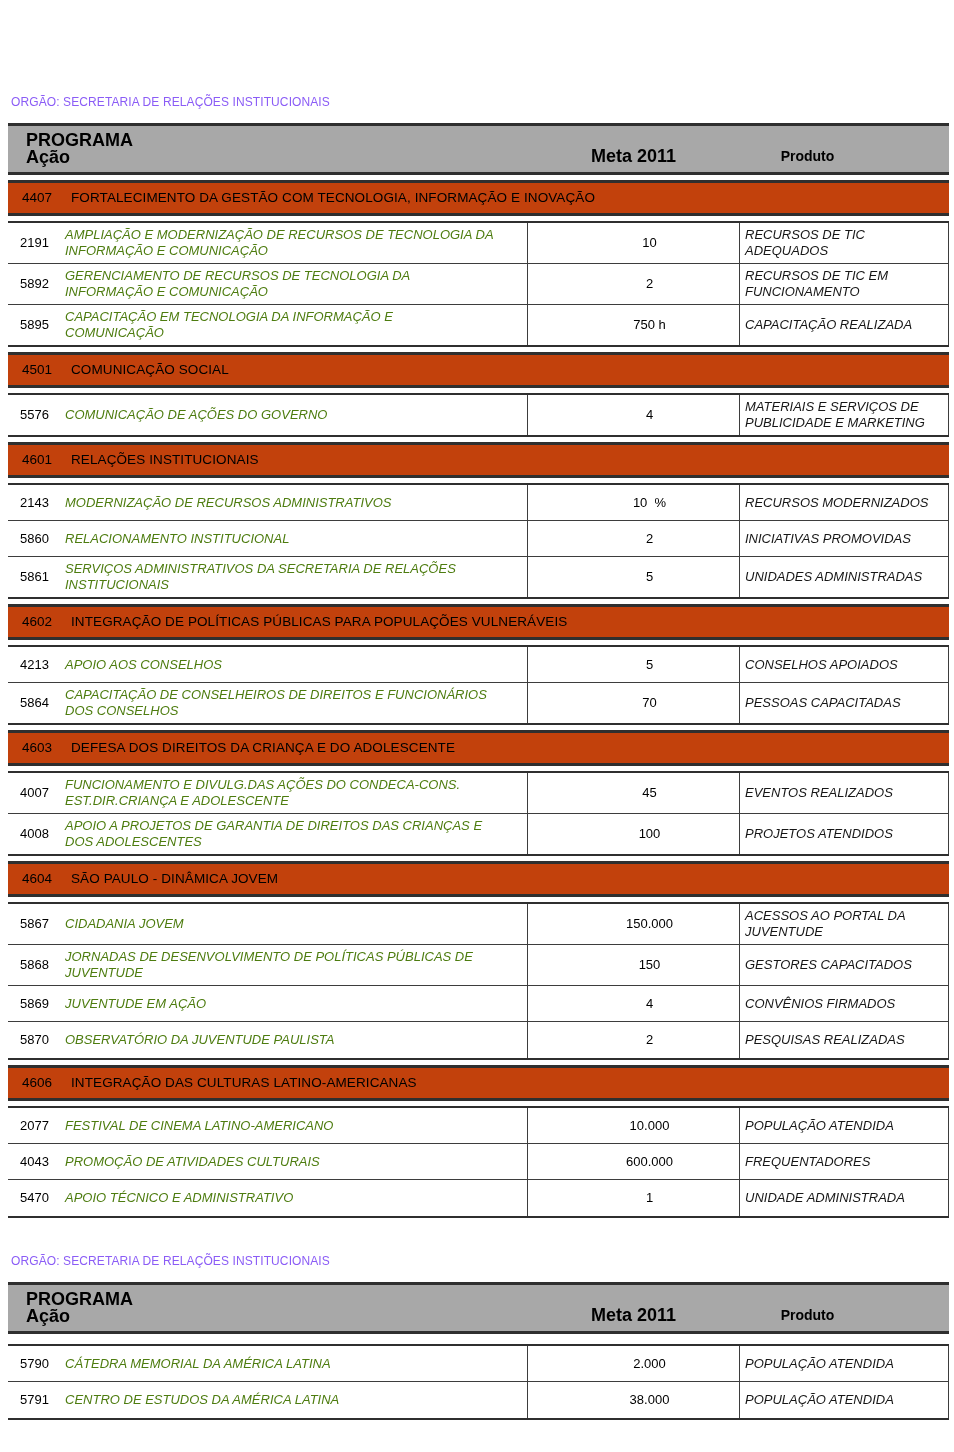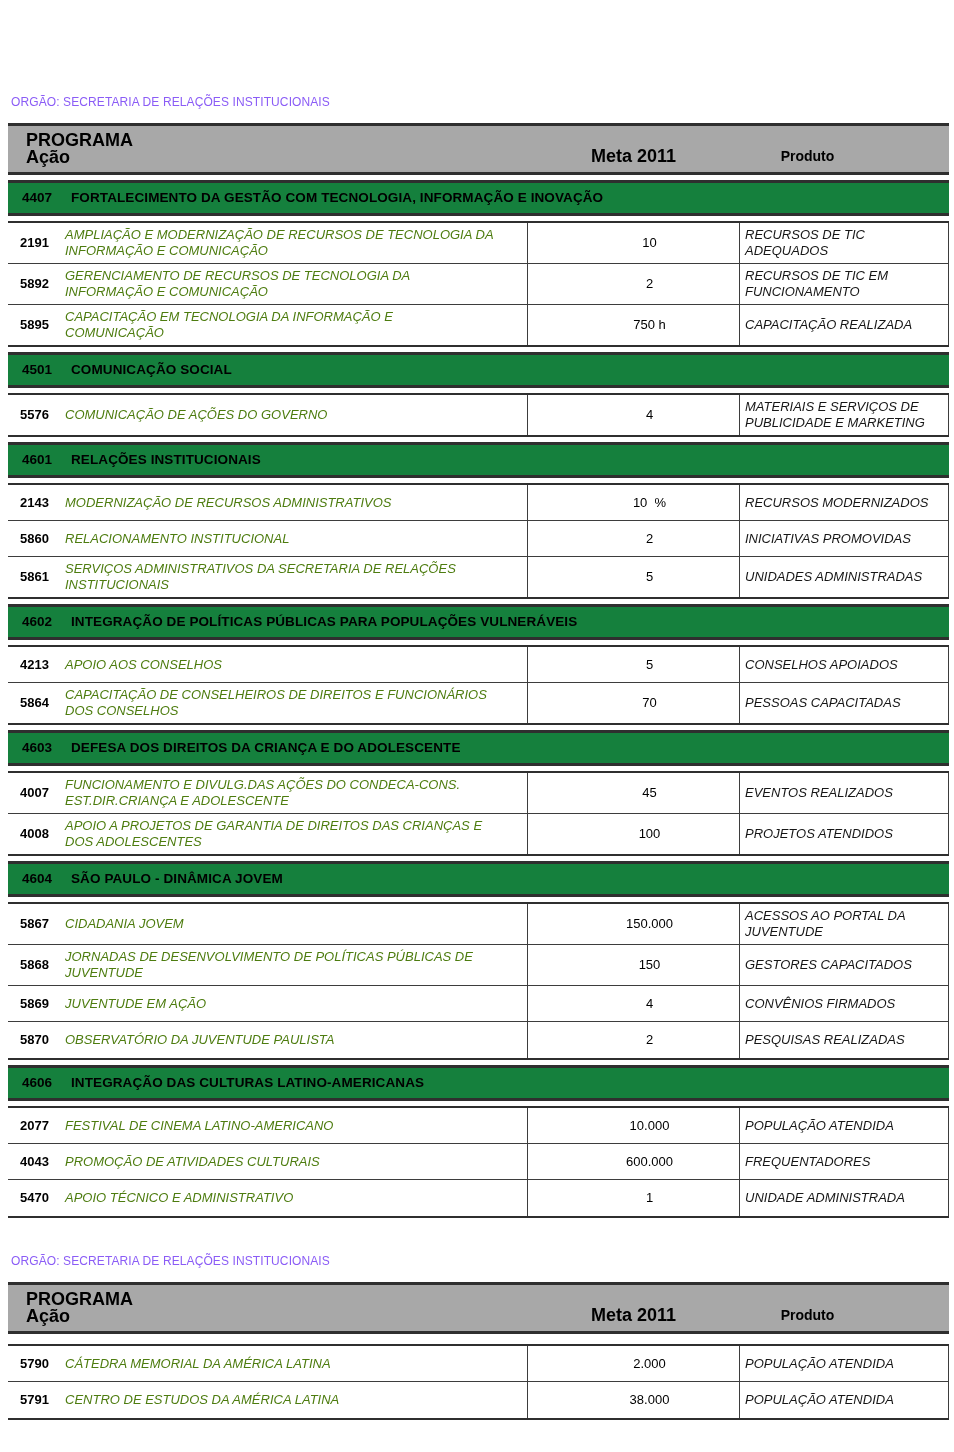--- a/index.html
+++ b/index.html
@@ -38,46 +38,46 @@
     padding-bottom: 7px; font-size: 18px; font-weight: bold; line-height: 17px;
   }
   .th-produto {
     width: 209px; display: flex; align-items: flex-end; justify-content: center;
     padding-bottom: 7px; padding-right: 74px;
     font-size: 14px; font-weight: bold; line-height: 17px;
   }
 
   
   .program-bar {
-    background: #15803d;
+    background: #c2410c;
     border-top: 3px solid #2f2f2f;
     border-bottom: 3px solid #2f2f2f;
     padding: 6px 6px 7px 14px;
     margin: 5px 0;
-    font-size: 13.5px; font-weight: bold; line-height: 17px;
+    font-size: 13.5px; font-weight: normal; line-height: 17px;
   }
   .bar-code { display: inline-block; width: 49px; }
   .bar-title { letter-spacing: 0.1px; }
 
   
   .rows-block {
     display: table; table-layout: fixed; width: 100%;
     border-top: 2px solid #2f2f2f;
     border-bottom: 2px solid #2f2f2f;
   }
   .action-row { display: table-row; }
   .cell {
     display: table-cell; vertical-align: middle;
     border-bottom: 1px solid #3d3d3d;
     font-size: 13px; line-height: 16px;
     height: 36px;
     padding: 4px 4px;
   }
   .action-row:last-child > .cell { border-bottom: none; }
-  .c-code  { width: 53px; padding-left: 12px; font-weight: bold; }
+  .c-code  { width: 53px; padding-left: 12px; font-weight: normal; }
   .c-action{ font-style: italic; color: #4d7c0f; white-space: pre-wrap; padding-right: 10px; }
   .c-meta  {
     width: 213px; text-align: center; white-space: pre-wrap;
     border-left: 1px solid #3d3d3d; border-right: 1px solid #3d3d3d; padding-left: 36px;
   }
   .c-produto {
     width: 209px; font-style: italic; color: #161616; white-space: pre-wrap;
     border-right: 1px solid #3d3d3d; padding-left: 5px;
   }
   

